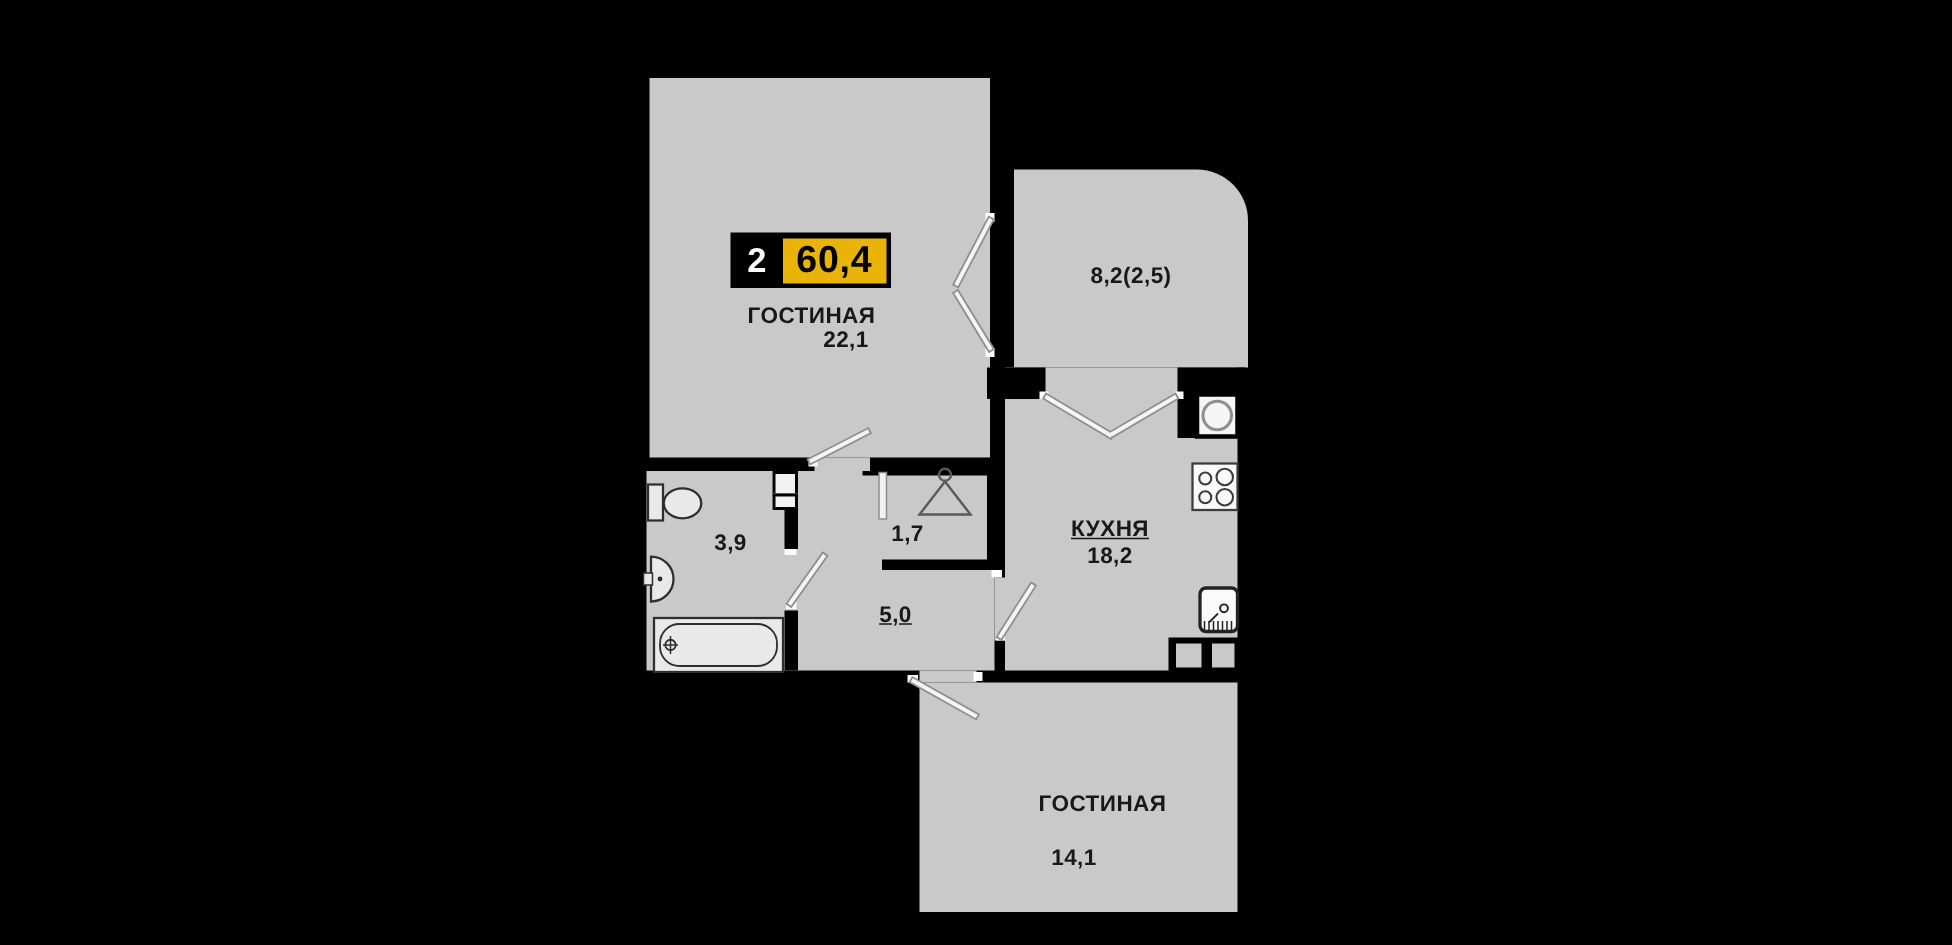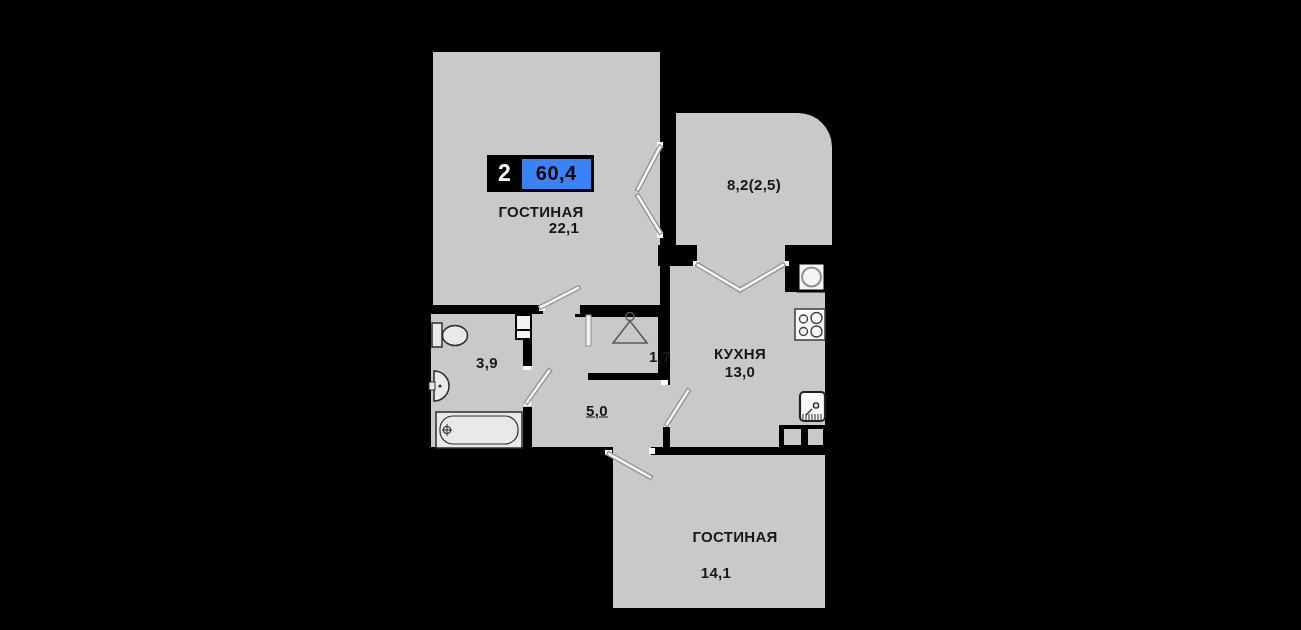--- a/index.html
+++ b/index.html
@@ -9,22 +9,22 @@
   .wall{position:absolute;background:#000;}
   .hinge{position:absolute;background:#fdfdfd;}
   .ventbox{position:absolute;background:#f2f2f2;border:2px solid #000;box-sizing:border-box;}
   .lbl{position:absolute;transform:translate(-50%,-50%);font-weight:700;font-size:15px;
        color:#181818;white-space:nowrap;letter-spacing:.3px;text-align:right;}
   .fx{position:absolute;left:0;top:0;pointer-events:none;}
   .badge{position:absolute;left:487px;top:155px;width:107px;height:37px;background:#000;
          display:flex;align-items:stretch;}
   .badge-num{width:35px;display:flex;align-items:center;justify-content:center;
              color:#fff;font-weight:700;font-size:23px;}
-  .badge-area{flex:1;margin:3.5px 3.5px 3.5px 0;background:#3b82f6;display:flex;align-items:center;
-              justify-content:center;color:#000;font-weight:700;font-size:20px;letter-spacing:.5px;}
+  .badge-area{flex:1;margin:3.5px 3.5px 3.5px 0;background:#eab308;display:flex;align-items:center;
+              justify-content:center;color:#000;font-weight:700;font-size:25px;letter-spacing:.5px;}
 </style>
 </head>
 <body>
 
 <div class="stage">
 
   <div class="room" style="left:433px;top:52px;width:227px;height:253px;"></div>
   <div class="room" style="left:676px;top:113px;width:156px;height:132px;border-top-right-radius:34px;"></div>
   <div class="room" style="left:670px;top:245px;width:155px;height:202px;"></div>
   <div class="room" style="left:431px;top:314px;width:232px;height:133px;"></div>
@@ -138,25 +138,25 @@
   <div class="badge">
     <div class="badge-num">2</div>
     <div class="badge-area">60,4</div>
   </div>
 
   <div class="lbl" style="left:541px;top:211px;">ГОСТИНАЯ</div>
   <div class="lbl" style="left:564px;top:227px;">22,1</div>
 
   <div class="lbl" style="left:754px;top:184px;">8,2(2,5)</div>
 
-  <div class="lbl" style="left:740px;top:353px;">КУХНЯ</div>
-  <div class="lbl" style="left:740px;top:371px;">13,0</div>
+  <div class="lbl" style="left:740px;top:353px;text-decoration:underline;">КУХНЯ</div>
+  <div class="lbl" style="left:740px;top:371px;">18,2</div>
 
   <div class="lbl" style="left:487px;top:362px;">3,9</div>
 
-  <div class="lbl" style="left:660px;top:356px;">1,7</div>
+  <div class="lbl" style="left:605px;top:356px;">1,7</div>
 
   <div class="lbl" style="left:597px;top:410px;text-decoration:underline;">5,0</div>
 
   <div class="lbl" style="left:735px;top:536px;">ГОСТИНАЯ</div>
   <div class="lbl" style="left:716px;top:552px;margin-top:20px;">14,1</div>
 
 </div>
 
 </body></html>

